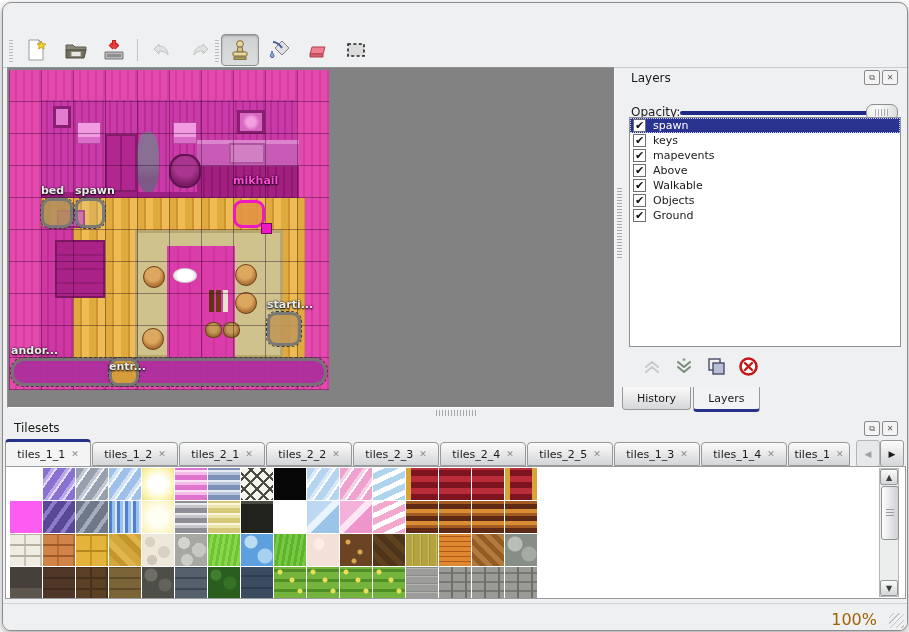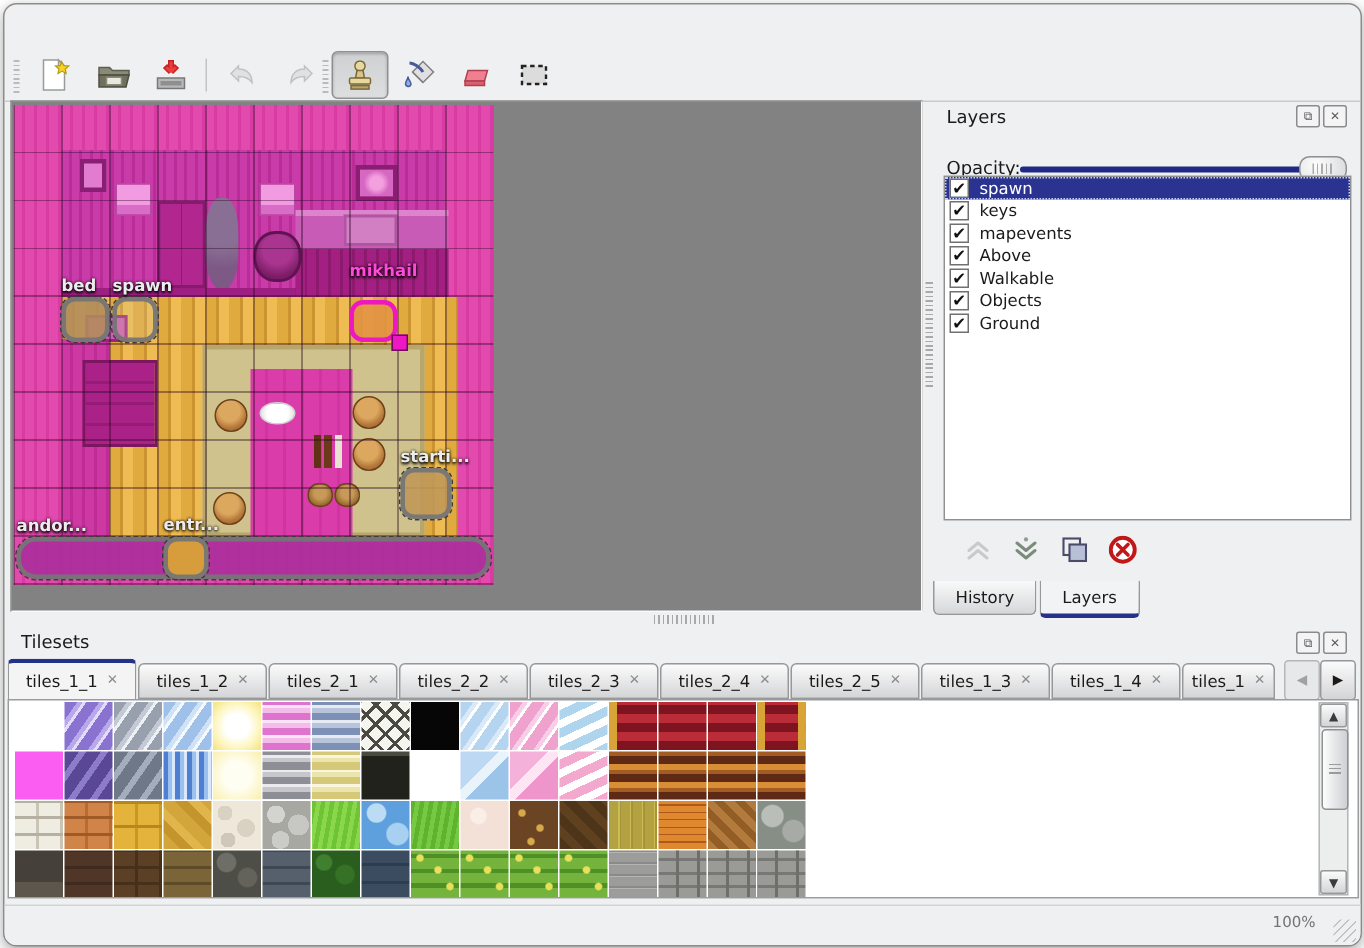--- a/index.html
+++ b/index.html
@@ -78,21 +78,21 @@
   .tile{width:32px;height:32px;}
   .vscroll{position:absolute;right:6px;top:1px;width:20px;height:129px;background:#eceded;border:1px solid #b5b6b8;box-sizing:border-box;}
   .vs-arrow{position:absolute;left:0;width:18px;height:16px;display:flex;align-items:center;justify-content:center;font-size:8px;color:#3a3b3d;
     background:linear-gradient(180deg,#fbfbfb,#d4d5d7);border:1px solid #97989a;box-sizing:border-box;border-radius:2px;}
   .vs-thumb{position:absolute;left:1px;top:17px;width:16px;height:52px;border:1px solid #8f9092;border-radius:3px;
     background:linear-gradient(90deg,#fdfdfd,#cfd0d4);}
   .vs-thumb::after{content:"";position:absolute;left:4px;top:22px;width:8px;height:7px;
     background:repeating-linear-gradient(0deg,#9a9b9d 0 1px,transparent 1px 3px);}
   
   .statusbar{position:absolute;left:0;top:600px;width:100%;height:27px;background:#eff0f1;border-top:1px solid #d2d3d5;}
-  .zoom-level{position:absolute;right:30px;top:6px;font-size:10px;color:#737373;}
+  .zoom-level{position:absolute;right:30px;top:6px;font-size:16px;color:#a16207;}
   .resize-grip{position:absolute;right:3px;bottom:3px;width:15px;height:15px;
     background:repeating-linear-gradient(135deg,transparent 0 3px,#c2c3c5 3px 4px);}
   svg{display:block;}
 </style>
 </head>
 <body>
 
 <div class="window">
 
 
@@ -205,21 +205,21 @@
         <div class="deco" style="left: 226px; top: 222px; width: 22px; height: 22px; background: radial-gradient(circle at 45% 35%, rgb(220, 168, 96) 0px, rgb(220, 168, 96) 40%, rgb(182, 122, 60) 65%, rgb(138, 84, 36) 100%); border: 1px solid rgb(110, 64, 24); border-radius: 50%;"></div>
         <div class="deco" style="left: 133px; top: 258px; width: 22px; height: 22px; background: radial-gradient(circle at 45% 35%, rgb(220, 168, 96) 0px, rgb(220, 168, 96) 40%, rgb(182, 122, 60) 65%, rgb(138, 84, 36) 100%); border: 1px solid rgb(110, 64, 24); border-radius: 50%;"></div>
         <div class="deco" style="left: 164px; top: 198px; width: 24px; height: 15px; background: radial-gradient(circle, rgb(255, 255, 255) 0px, rgb(255, 255, 255) 55%, rgb(233, 233, 233) 80%); border: 1px solid rgb(207, 207, 207); border-radius: 50%;"></div>
         <div class="deco" style="left: 198px; top: 220px; width: 22px; height: 22px; background: linear-gradient(90deg, transparent 0px, transparent 2px, rgb(95, 50, 20) 2px, rgb(95, 50, 20) 7px, transparent 7px, transparent 9px, rgb(107, 58, 24) 9px, rgb(107, 58, 24) 14px, transparent 14px, transparent 16px, rgb(232, 226, 210) 16px, rgb(232, 226, 210) 21px, transparent 21px);"></div>
         <div class="deco" style="left: 196px; top: 252px; width: 17px; height: 16px; background: radial-gradient(circle at 50% 40%, rgb(200, 154, 88) 0px, rgb(200, 154, 88) 35%, rgb(151, 104, 47) 75%); border: 1px solid rgb(107, 68, 24); border-radius: 45%;"></div>
         <div class="deco" style="left: 214px; top: 252px; width: 17px; height: 16px; background: radial-gradient(circle at 50% 40%, rgb(200, 154, 88) 0px, rgb(200, 154, 88) 35%, rgb(151, 104, 47) 75%); border: 1px solid rgb(107, 68, 24); border-radius: 45%;"></div>
         <div class="map-grid"></div>
     <div class="map-object" style="left: 2px; top: 288px; width: 316px; height: 28px; background: rgba(173, 47, 157, 0.95); border-radius: 13px;"></div>
         <div class="obj-label" style="left: 2px; top: 274px;">andor...</div>
         <div class="map-object" style="left: 100px; top: 288px; width: 30px; height: 28px; background: rgba(217, 163, 56, 0.95); border-radius: 9px;"></div>
-        <div class="obj-label" style="left: 100px; top: 273px;">entr...</div>
+        <div class="obj-label" style="left: 100px; top: 290px;">entr...</div>
         <div class="map-object" style="left: 32px; top: 128px; width: 32px; height: 30px; background: rgba(178, 140, 92, 0.9); border-radius: 9px;"></div>
         <div class="obj-label" style="left: 32px; top: 114px; text-align: right;">bed</div>
         <div class="map-object" style="left: 66px; top: 128px; width: 30px; height: 30px; background: rgba(220, 200, 150, 0.25); border-radius: 9px;"></div>
         <div class="obj-label" style="left: 66px; top: 114px;">spawn</div>
         <div class="map-object selected" style="left: 224px; top: 130px; width: 32px; height: 28px; background: rgba(226, 146, 66, 0.9); border-radius: 9px;">
           <div class="obj-handle" style="left: 25px; top: 20px;"></div>
         </div>
         <div class="obj-label selected" style="left: 224px; top: 104px;">mikhail</div>
         <div class="map-object" style="left: 258px; top: 242px; width: 34px; height: 34px; background: rgba(192, 152, 88, 0.9); border-radius: 9px;"></div>
         <div class="obj-label" style="left: 258px; top: 228px;">starti...</div>

